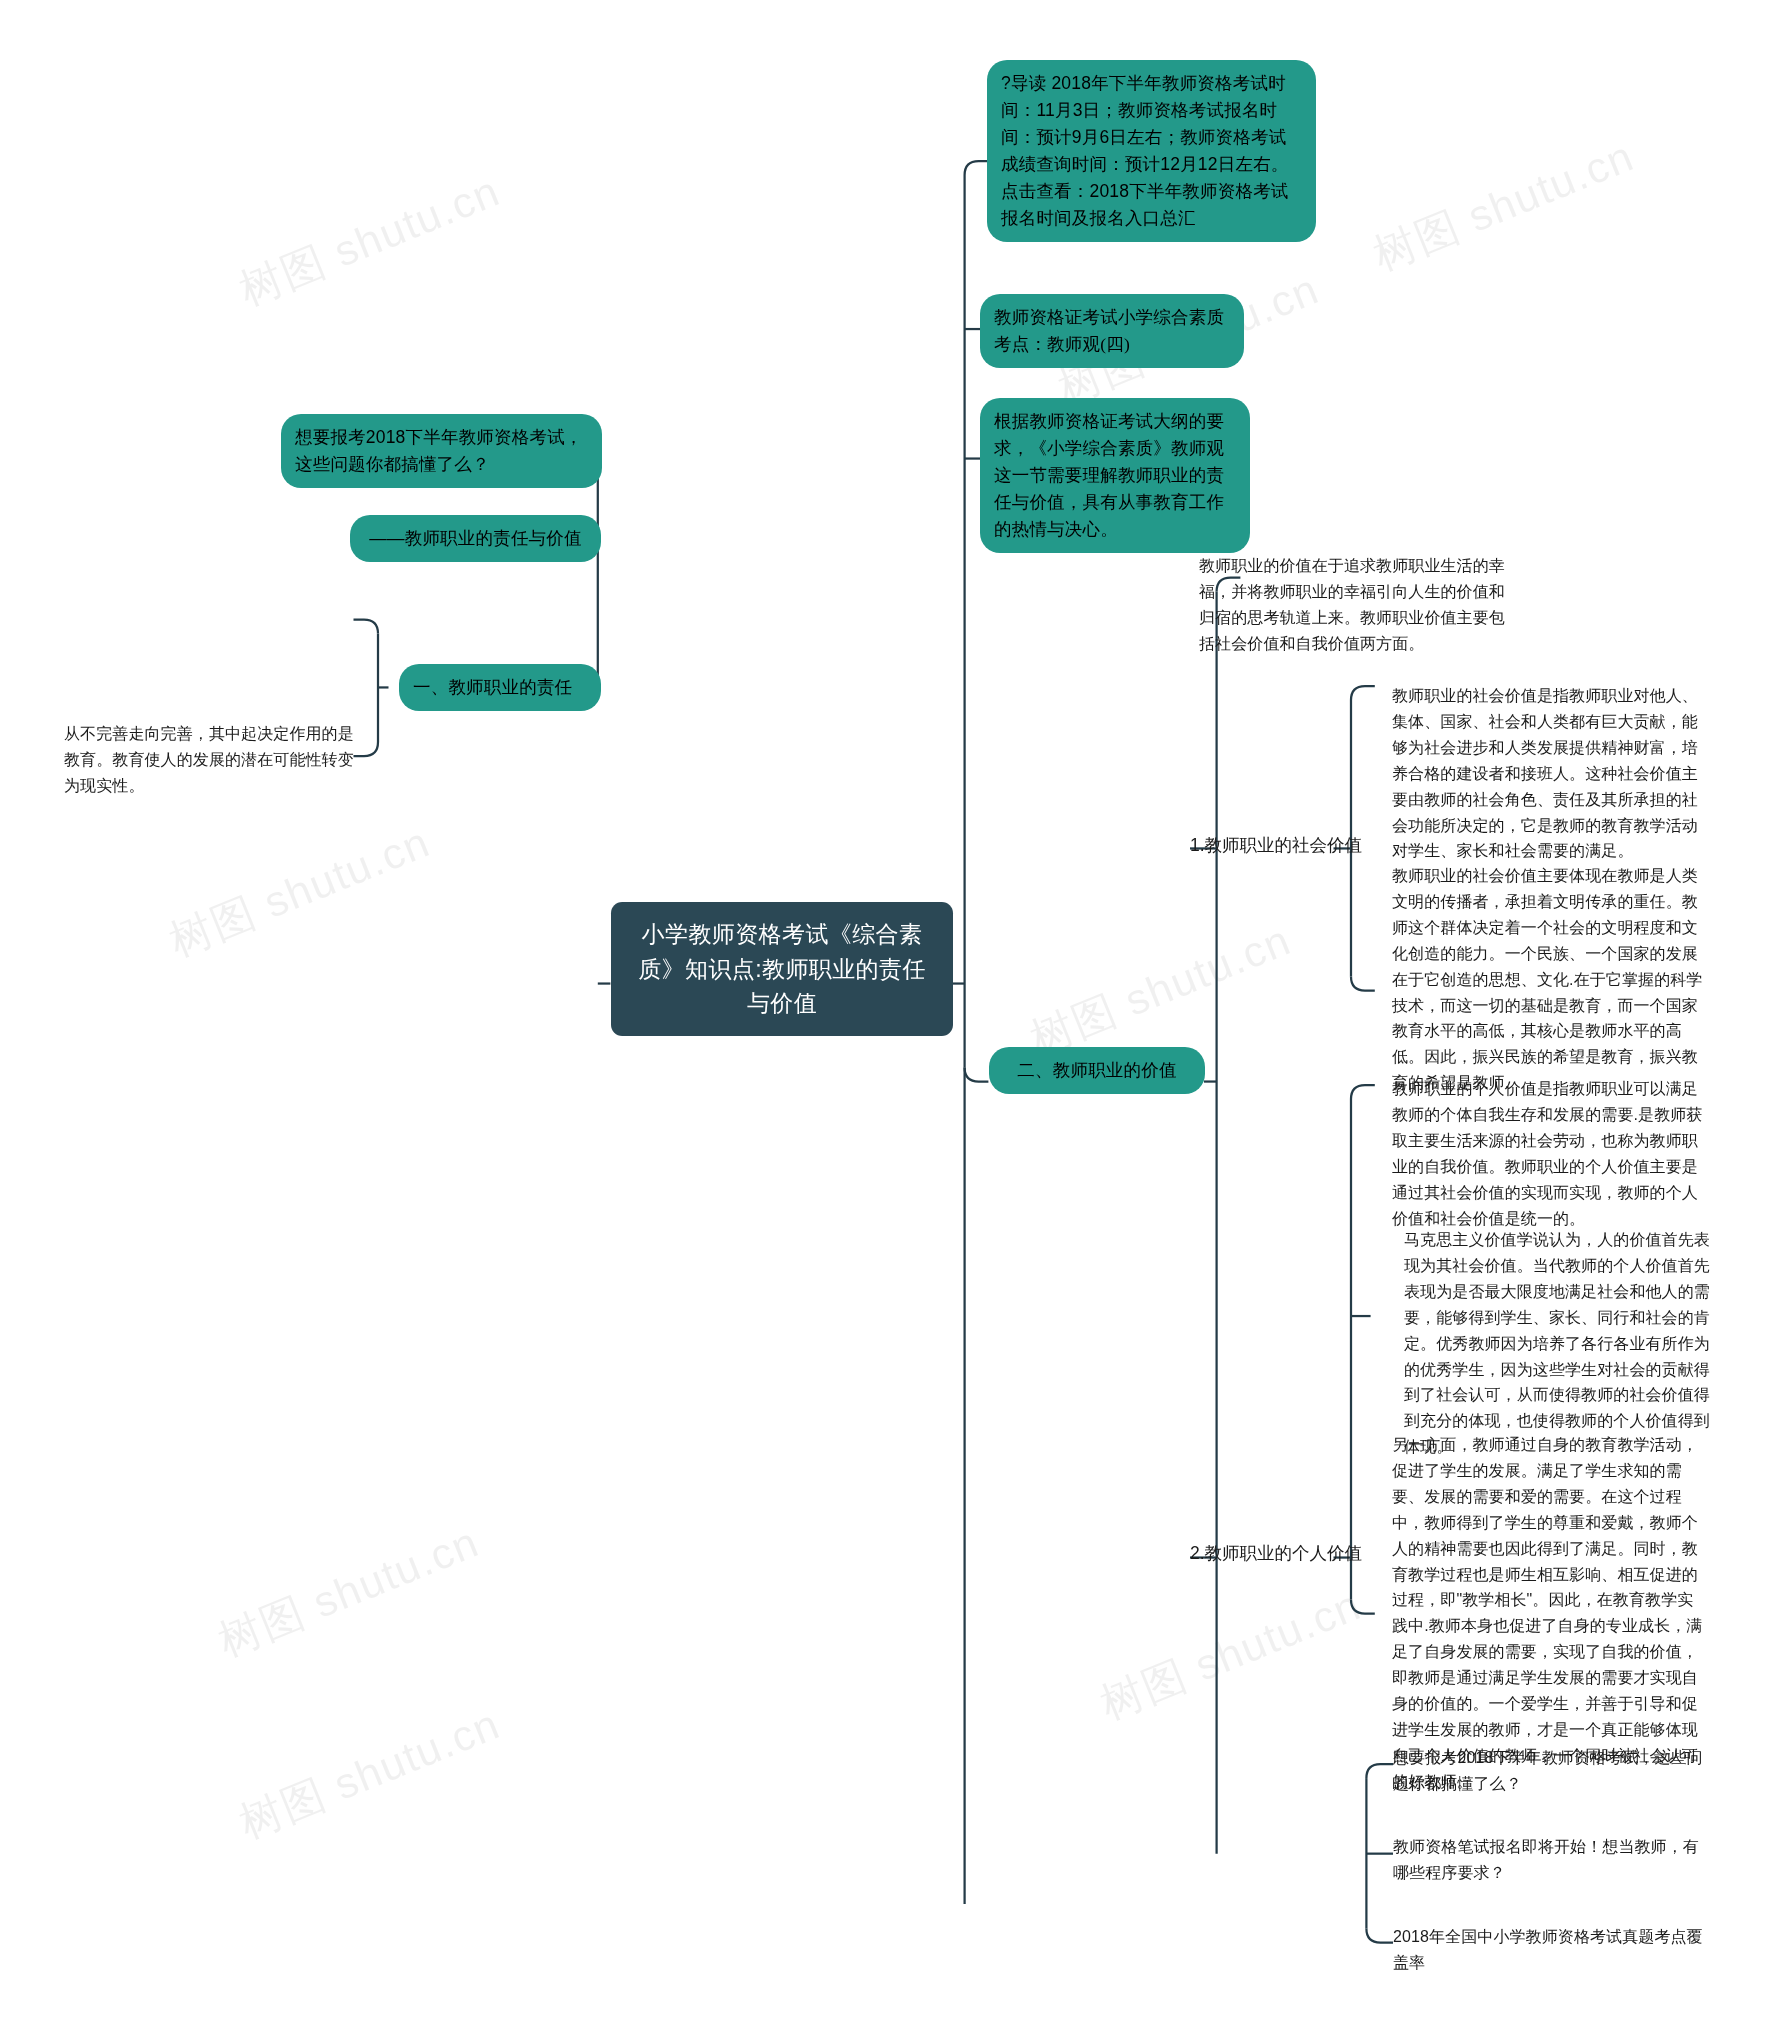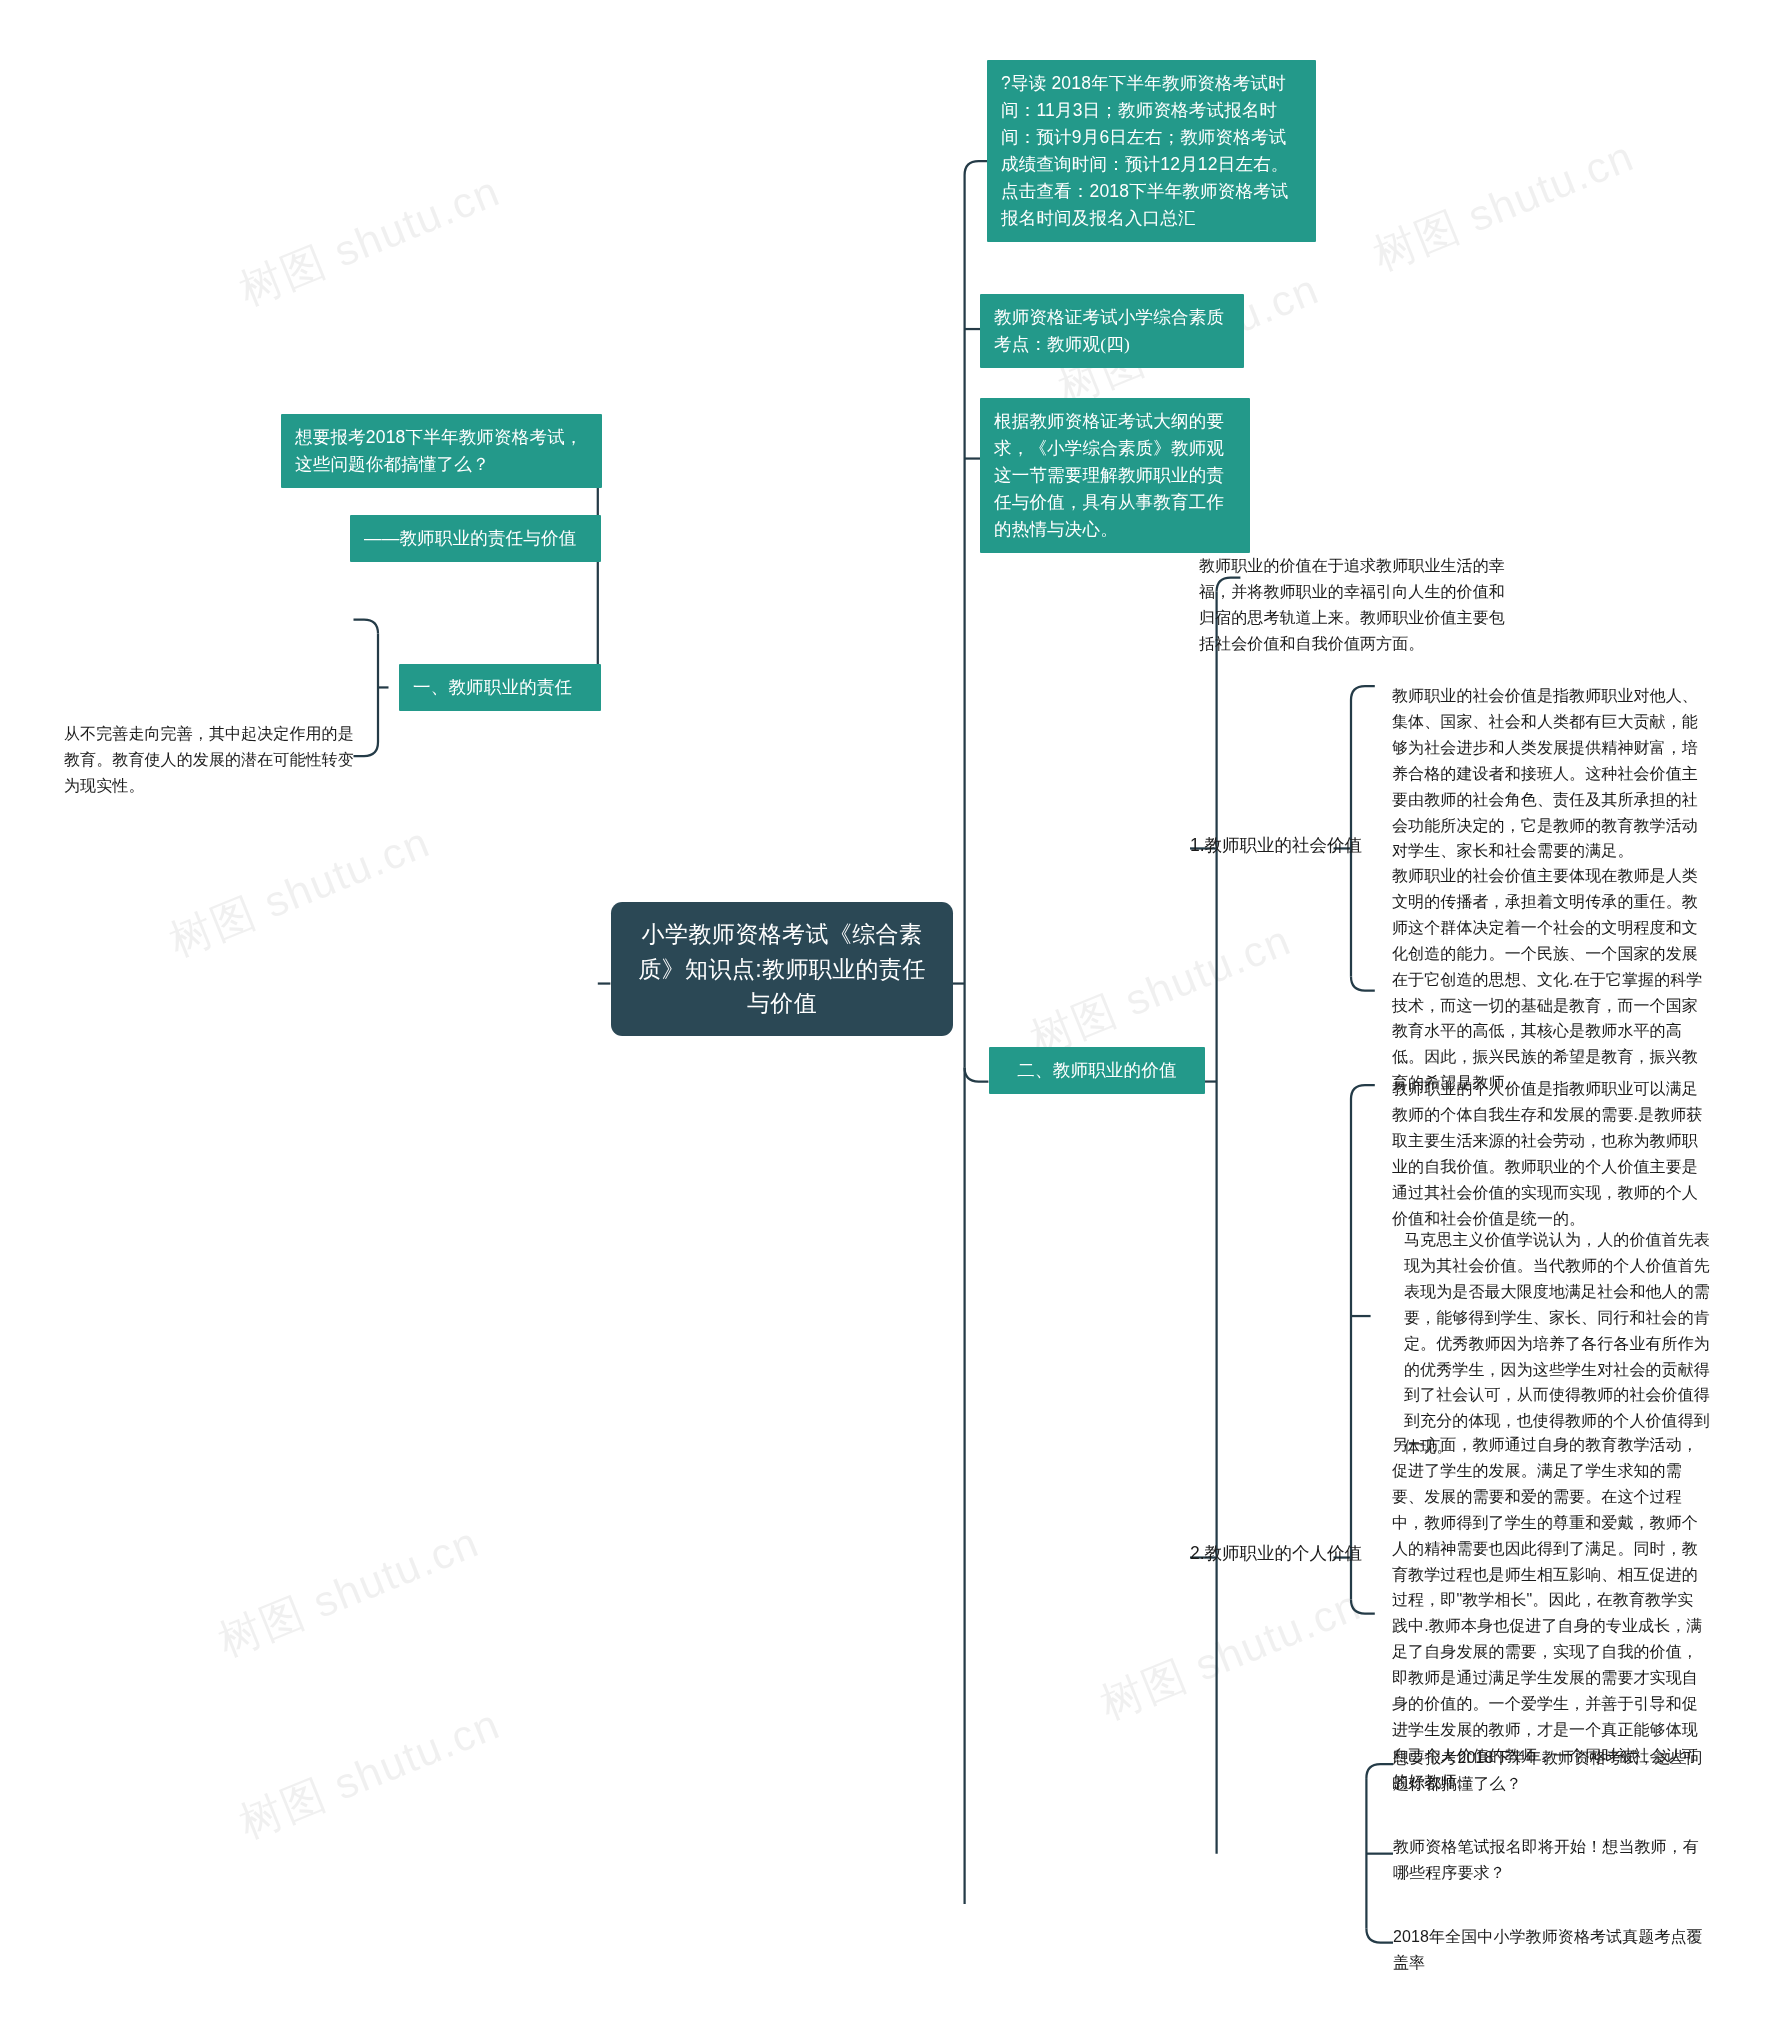--- a/index.html
+++ b/index.html
@@ -23,22 +23,22 @@
     user-select:none;pointer-events:none;
     font-family:"Liberation Sans","DejaVu Sans",sans-serif;
   }
   
   svg#wires{position:absolute;left:0;top:0;width:1792px;height:2035px;overflow:visible;}
   svg#wires path{fill:none;stroke:#243b47;stroke-width:3.2;}
   
   .node{position:absolute;box-sizing:border-box;}
   .pill{
     background:#23998a;
-    color:#ffffff;
-    border-radius:1px;
+    color:#000000;
+    border-radius:20px;
     padding:9.8px 14px;
     line-height:1.55;
     font-size:17.5px;
     letter-spacing:0.2px;
   }
   .root{
     background:#2b4855;
     color:#ffffff;
     border-radius:11.2px;
     padding:15.4px 18px;
@@ -138,21 +138,21 @@
 
   <div class="node" style="left:980px;top:398px;width:270px;">
     <div class="pill">根据教师资格证考试大纲的要求，《小学综合素质》教师观这一节需要理解教师职业的责任与价值，具有从事教育工作的热情与决心。</div>
   </div>
 
   <div class="node" style="left:281px;top:414px;width:321px;text-align:right;">
     <div class="pill" style="text-align:left;">想要报考2018下半年教师资格考试，这些问题你都搞懂了么？</div>
   </div>
 
   <div class="node" style="left:350px;top:515px;width:251px;">
-    <div class="pill" style="text-align:left;">——教师职业的责任与价值</div>
+    <div class="pill" style="text-align:center;">——教师职业的责任与价值</div>
   </div>
 
   <div class="node" style="left:399px;top:664px;width:202px;">
     <div class="pill" style="">一、教师职业的责任</div>
   </div>
 
 
   <div class="node" style="left:64px;top:721px;width:294px;">
     <div class="plain">从不完善走向完善，其中起决定作用的是教育。教育使人的发展的潜在可能性转变为现实性。</div>
   </div>

